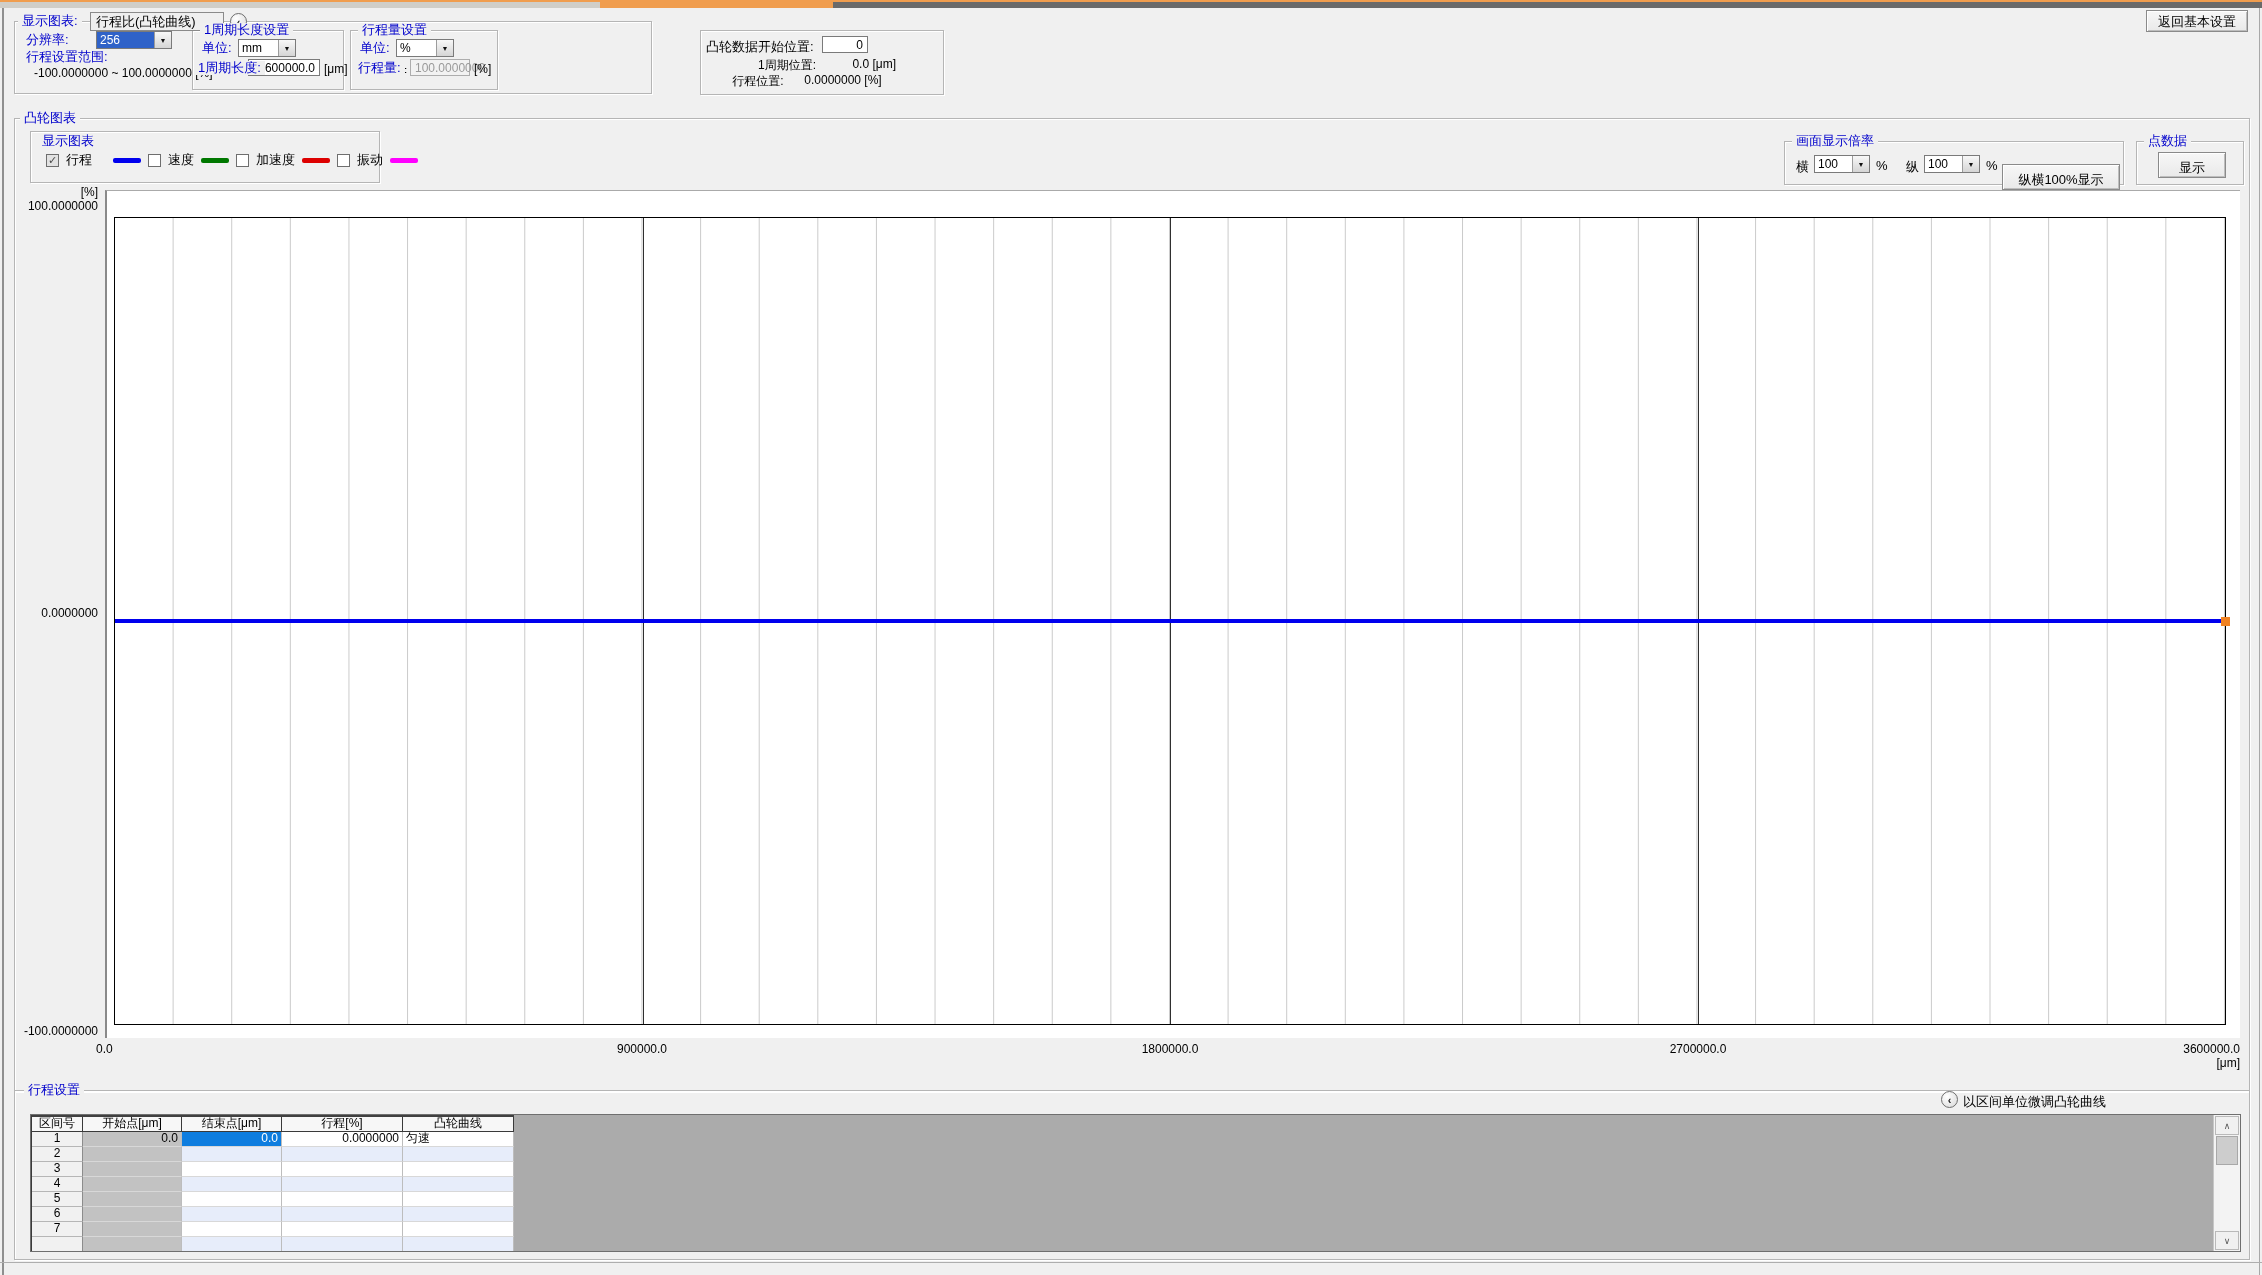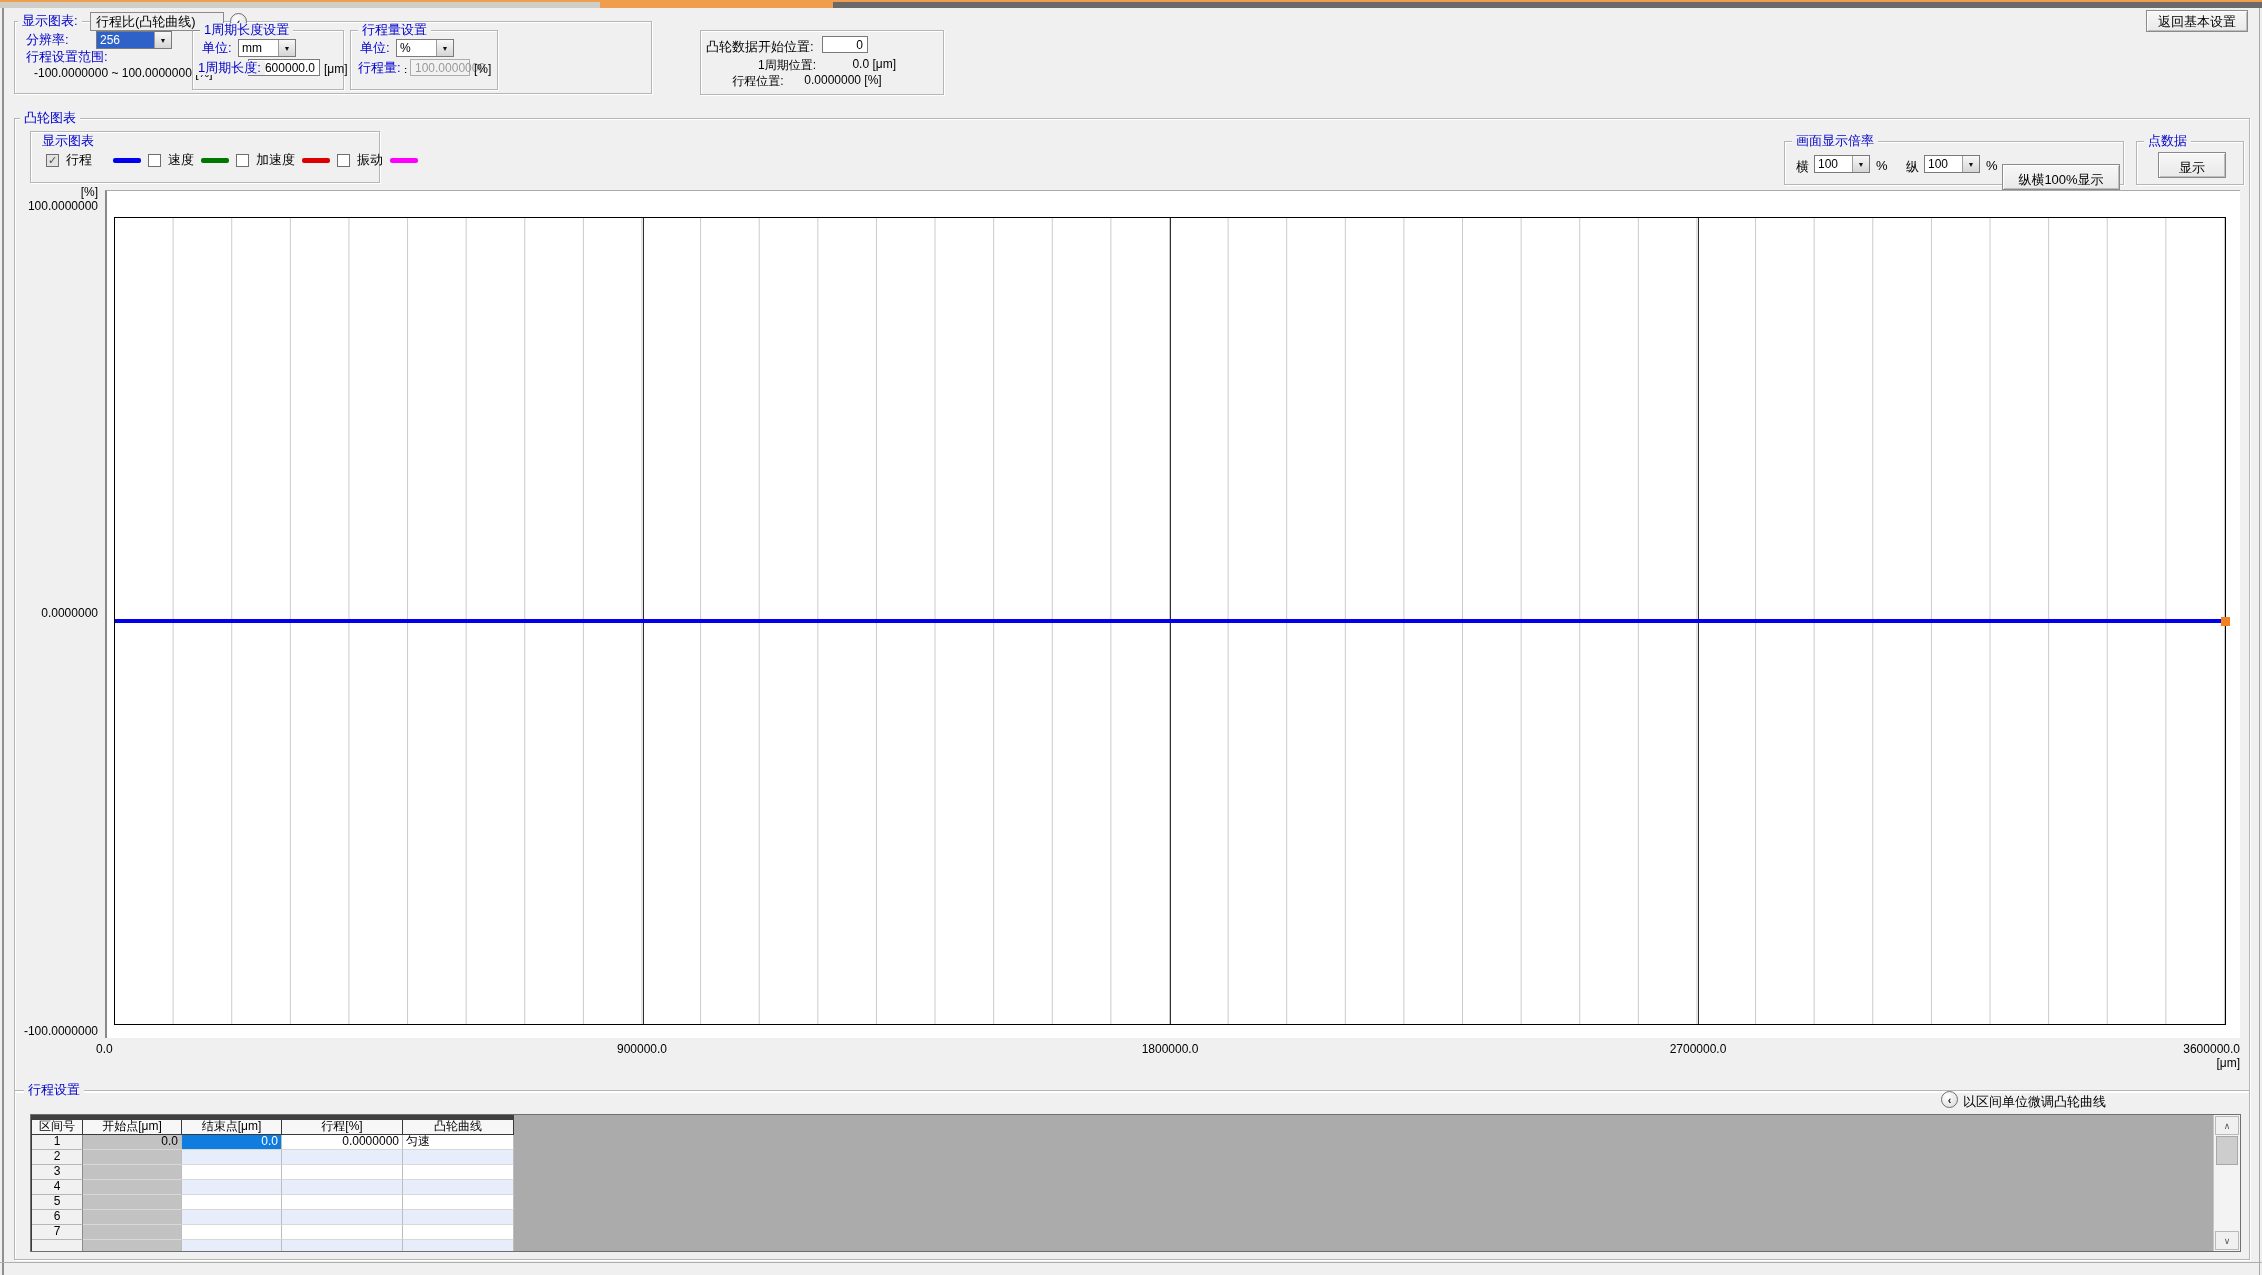--- a/index.html
+++ b/index.html
@@ -42,21 +42,21 @@
        background-size:calc(100%/36) 100%}
   .majorline{position:absolute;top:0;bottom:0;width:1px;background:#2f2f2f}
   #zeroline{position:absolute;left:0;right:0;top:calc(50% - 2px);height:4px;background:#0000ee}
   #marker{position:absolute;right:-5px;top:calc(50% - 4px);width:9px;height:9px;background:#f08222;z-index:3}
   .ylab{position:absolute;left:10px;width:88px;text-align:right;font-size:12px;white-space:nowrap}
   .xlab{position:absolute;top:1042px;font-size:12px;white-space:nowrap}
 
   
   #tablewrap{position:absolute;left:30px;top:1114px;width:2211px;height:138px;background:#ababab;
        border:1px solid #6f6f6f;box-sizing:border-box;overflow:hidden}
-  #grid{position:absolute;left:0;top:0;border-left:1px solid #3a3a3a;border-top:5px solid #404040;width:482px;background:#84cc16}
+  #grid{position:absolute;left:0;top:0;border-left:1px solid #3a3a3a;border-top:2px solid #404040;width:482px;background:#84cc16}
   .trow{display:flex;height:15px}
   .cell{box-sizing:border-box;font-size:12px;line-height:13px;padding:0 3px;white-space:nowrap;overflow:hidden;
        border-right:1px solid #bdbdbd;border-bottom:1px solid #d8d8d8;background:#fff}
   .hcell{box-sizing:border-box;font-size:12px;line-height:13px;text-align:center;background:#f7f7f7;
        border-right:1px solid #3a3a3a;border-bottom:1px solid #3a3a3a;white-space:nowrap;overflow:hidden}
   .c0{width:51px}.c1{width:99px}.c2{width:100px}.c3{width:121px}.c4{width:111px}
   .rownum{background:#f1f1f1;text-align:center;border-right:1px solid #8c8c8c;border-bottom:1px solid #b6b6b6}
   .startcell{background:#c2c2c2}
   .num{text-align:right}
   .altrow .altbg{background:#e7edfa}

